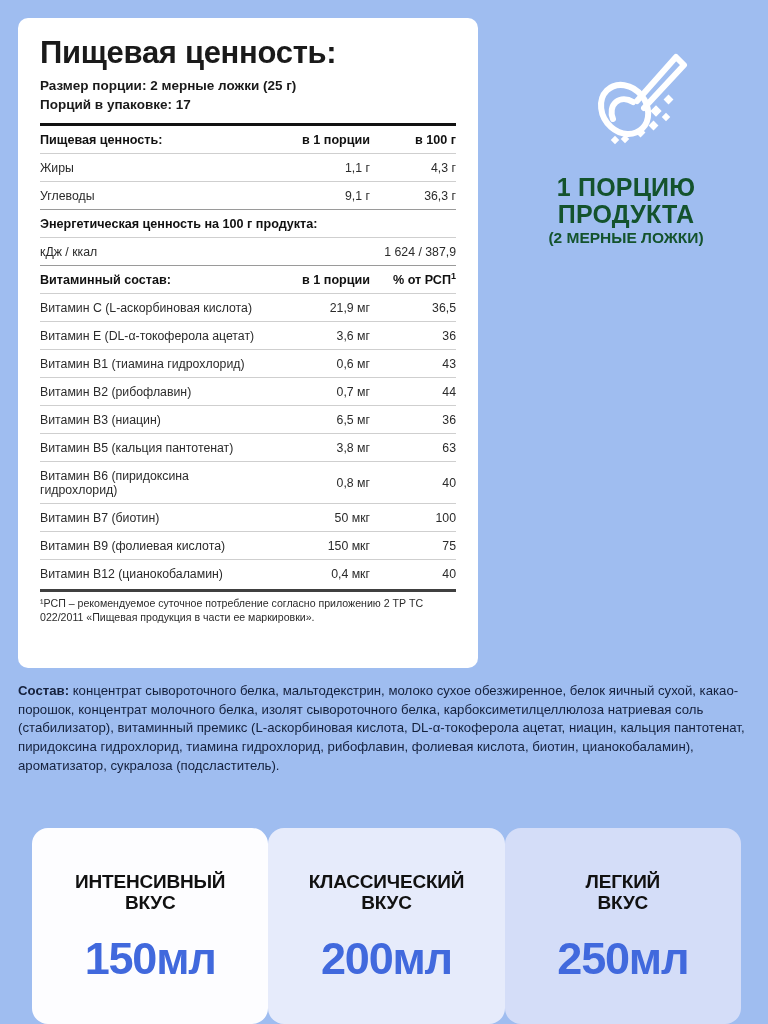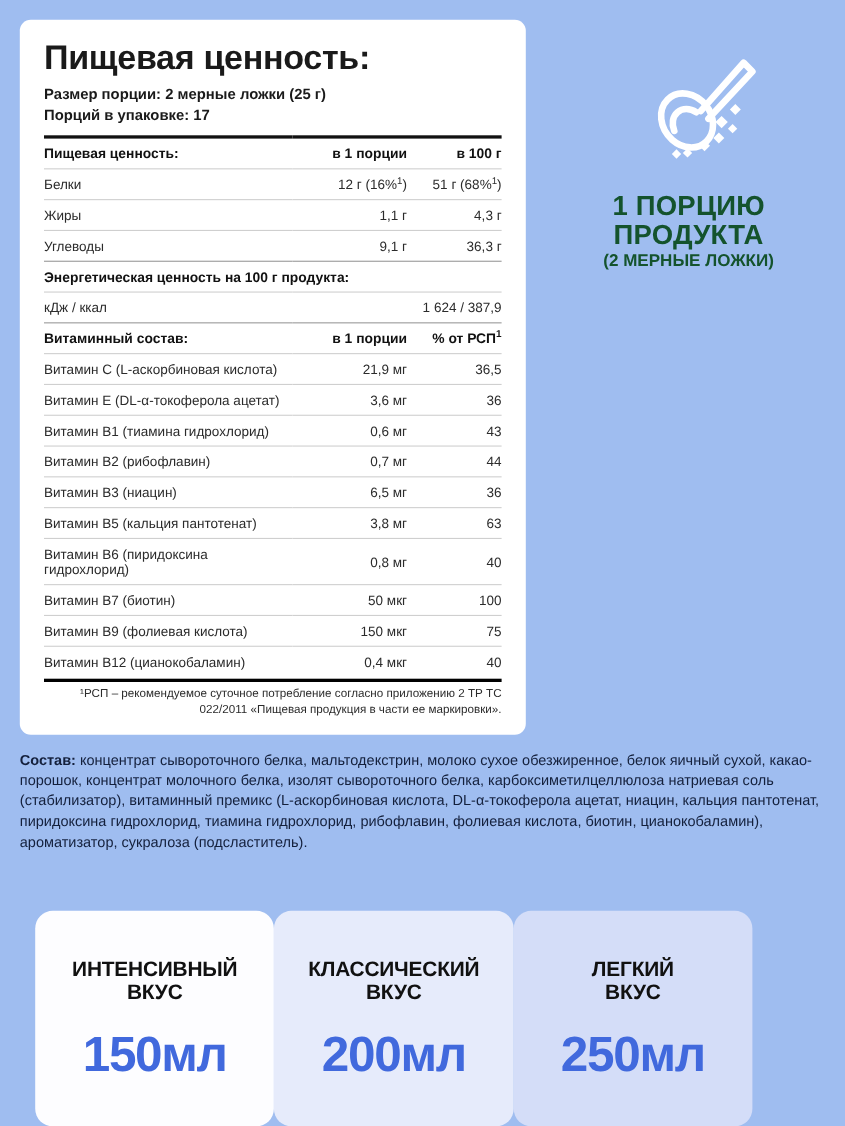--- a/index.html
+++ b/index.html
@@ -66,24 +66,23 @@
   tr.sep-strong td { border-top: 1px solid #9a9a9a; }
 
   td.lbl { text-align: left; }
   td.c1  { text-align: right; width: 104px; padding-right: 6px; }
   td.c2  { text-align: right; width: 86px; }
 
   tr.hdr td { font-weight: bold; color: #111; font-size: 12.6px; }
   tr.section td { font-weight: bold; color: #111; font-size: 12.6px; }
 
   .foot-rule {
-    border-top: 3px solid #000000;
+    border-top: 3px solid #404040;
     margin-top: 2px;
     padding-top: 5px;
-    text-align: right;
   }
 
   .footnote {
     font-size: 10.6px;
     color: #2b2b2b;
     line-height: 1.32;
   }
 
   sup { font-size: 0.72em; vertical-align: super; line-height: 0; }
 
@@ -129,21 +128,21 @@
     line-height: 1.42;
     color: #14203c;
   }
   .ingredients b { font-weight: bold; }
 
   
   .bottom-strip {
     position: absolute;
     left: 0;
     top: 828px;
-    width: 684px;
+    width: 741px;
     height: 196px;
     display: flex;
     padding-left: 32px;
   }
 
   .flavor-card {
     flex: 1;
     border-radius: 16px;
     display: flex;
     flex-direction: column;
@@ -182,25 +181,20 @@
     <div class="card-title">Пищевая ценность:</div>
     <div class="serving-line">Размер порции: 2 мерные ложки (25 г)</div>
     <div class="serving-line">Порций в упаковке: 17</div>
 
     <table class="nut">
       <tbody id="tbody">
           <tr class="hdr rule-top">
     <td class="lbl">Пищевая ценность:</td>
     <td class="c1">в 1 порции</td>
     <td class="c2">в 100 г</td>
-          </tr>
-          <tr class="sep">
-      <td class="lbl">Белки</td>
-      <td class="c1">12 г (16%<sup>1</sup>)</td>
-      <td class="c2">51 г (68%<sup>1</sup>)</td>
           </tr>
           <tr class="sep">
       <td class="lbl">Жиры</td>
       <td class="c1">1,1 г</td>
       <td class="c2">4,3 г</td>
           </tr>
           <tr class="sep">
       <td class="lbl">Углеводы</td>
       <td class="c1">9,1 г</td>
       <td class="c2">36,3 г</td>

